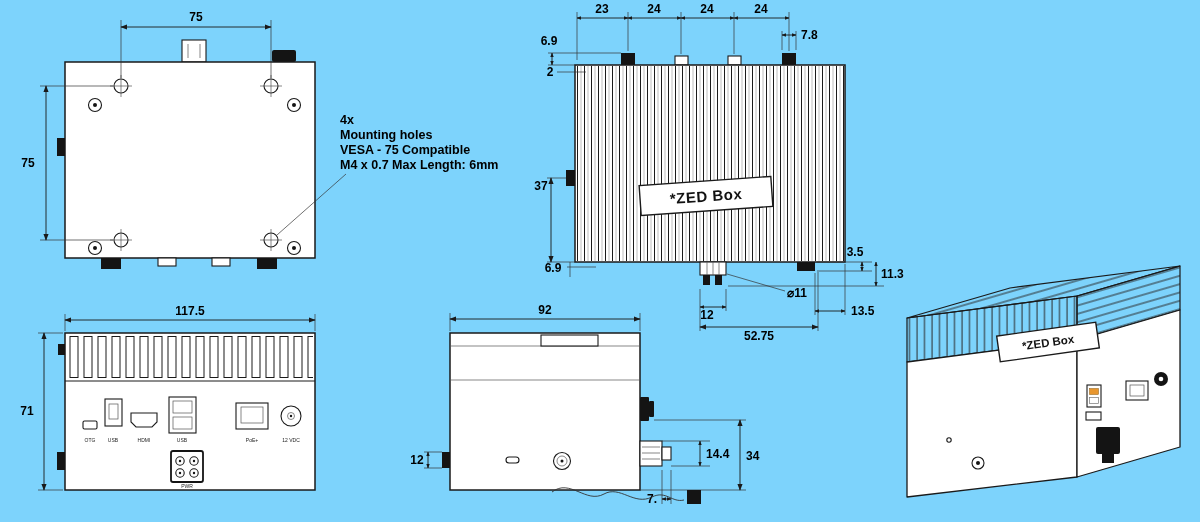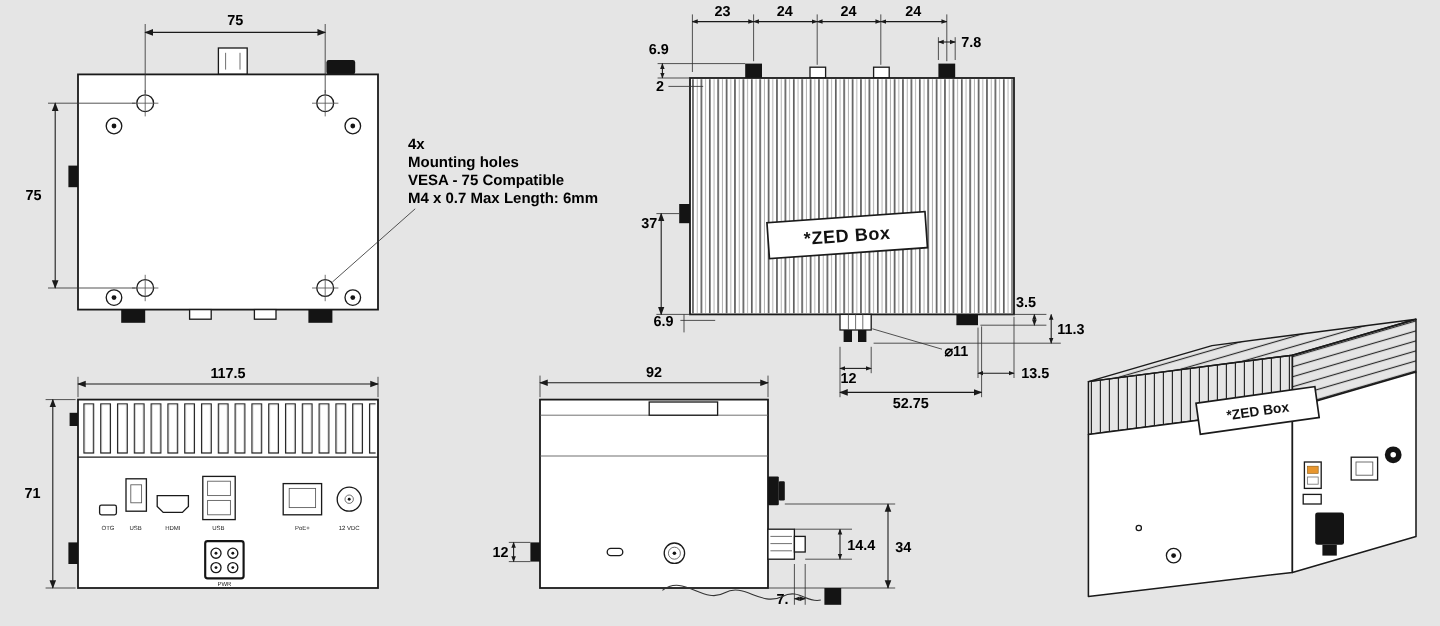--- a/index.html
+++ b/index.html
@@ -1,16 +1,16 @@
 <!DOCTYPE html>
 <html><head>
 <meta charset="utf-8">
 <style>
   html,body { margin:0; padding:0; background:#fff; }
-  .canvas { position:relative; width:1200px; height:522px; background:#e5e5e5; overflow:hidden; }
+  .canvas { position:relative; width:1200px; height:522px; background:#7dd3fc; overflow:hidden; }
   svg { font-family:"Liberation Sans", sans-serif; }
   .body   { fill:#ffffff; stroke:#1a1a1a; stroke-width:1.5; }
   .body2  { fill:#ffffff; stroke:#1a1a1a; stroke-width:1.3; stroke-linejoin:round; }
   .band   { stroke:#1a1a1a; stroke-width:1.2; stroke-linejoin:round; }
   .thin   { fill:#ffffff; stroke:#1a1a1a; stroke-width:1.1; }
   .thick  { fill:#ffffff; stroke:#141414; stroke-width:1.8; }
   .xthin  { fill:none; stroke:#555; stroke-width:0.7; }
   .xthinf { fill:#ffffff; stroke:#777; stroke-width:0.7; }
   .black  { fill:#141414; stroke:none; }
   .ext    { stroke:#333; stroke-width:0.7; fill:none; }

